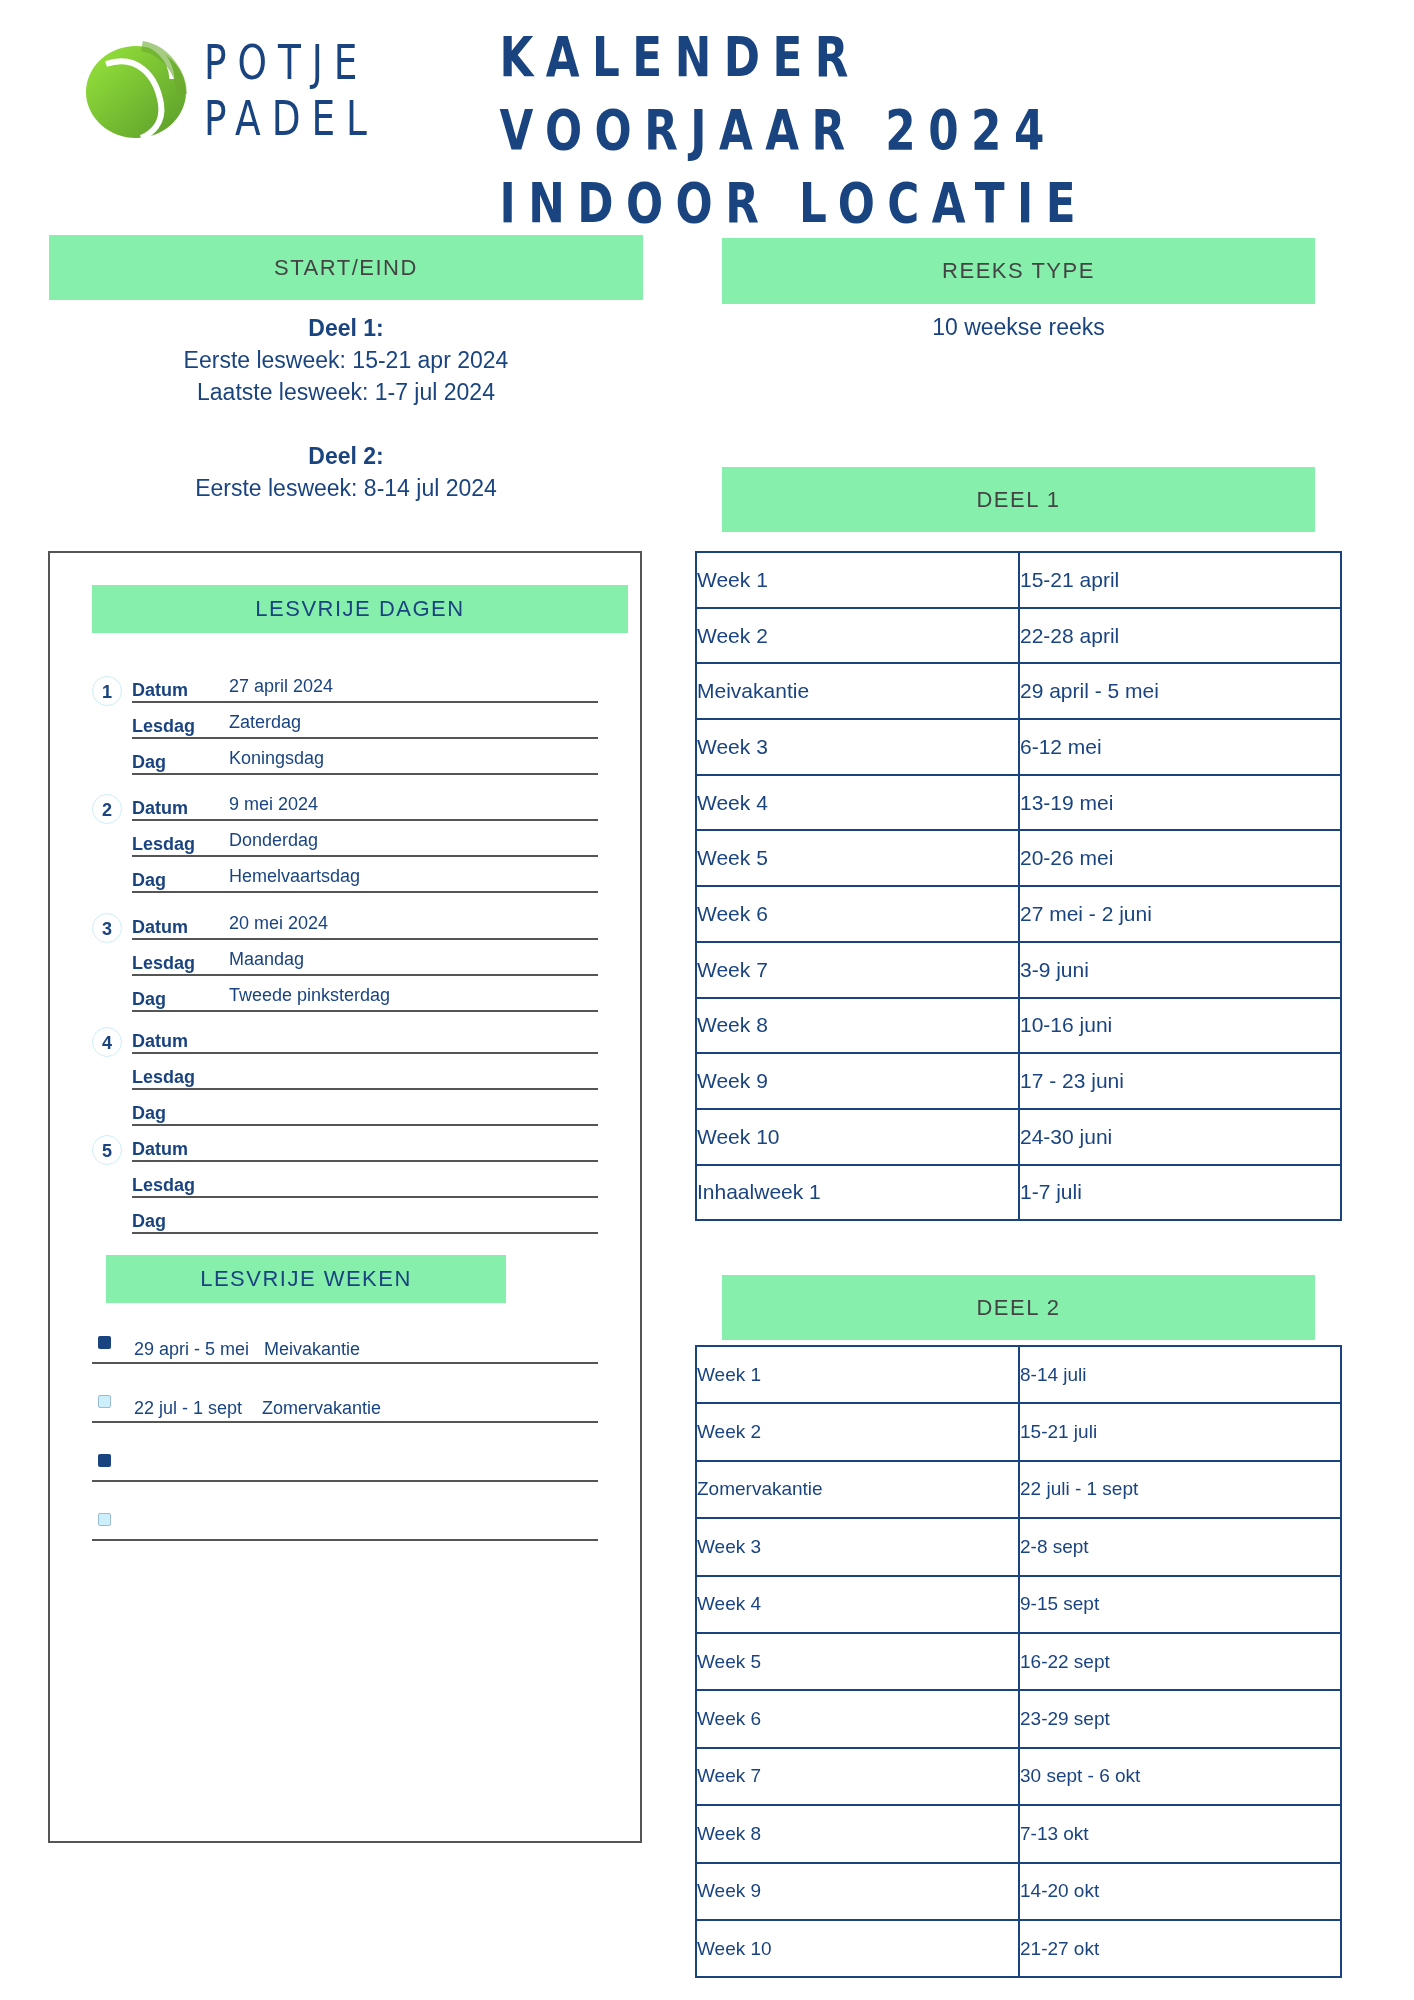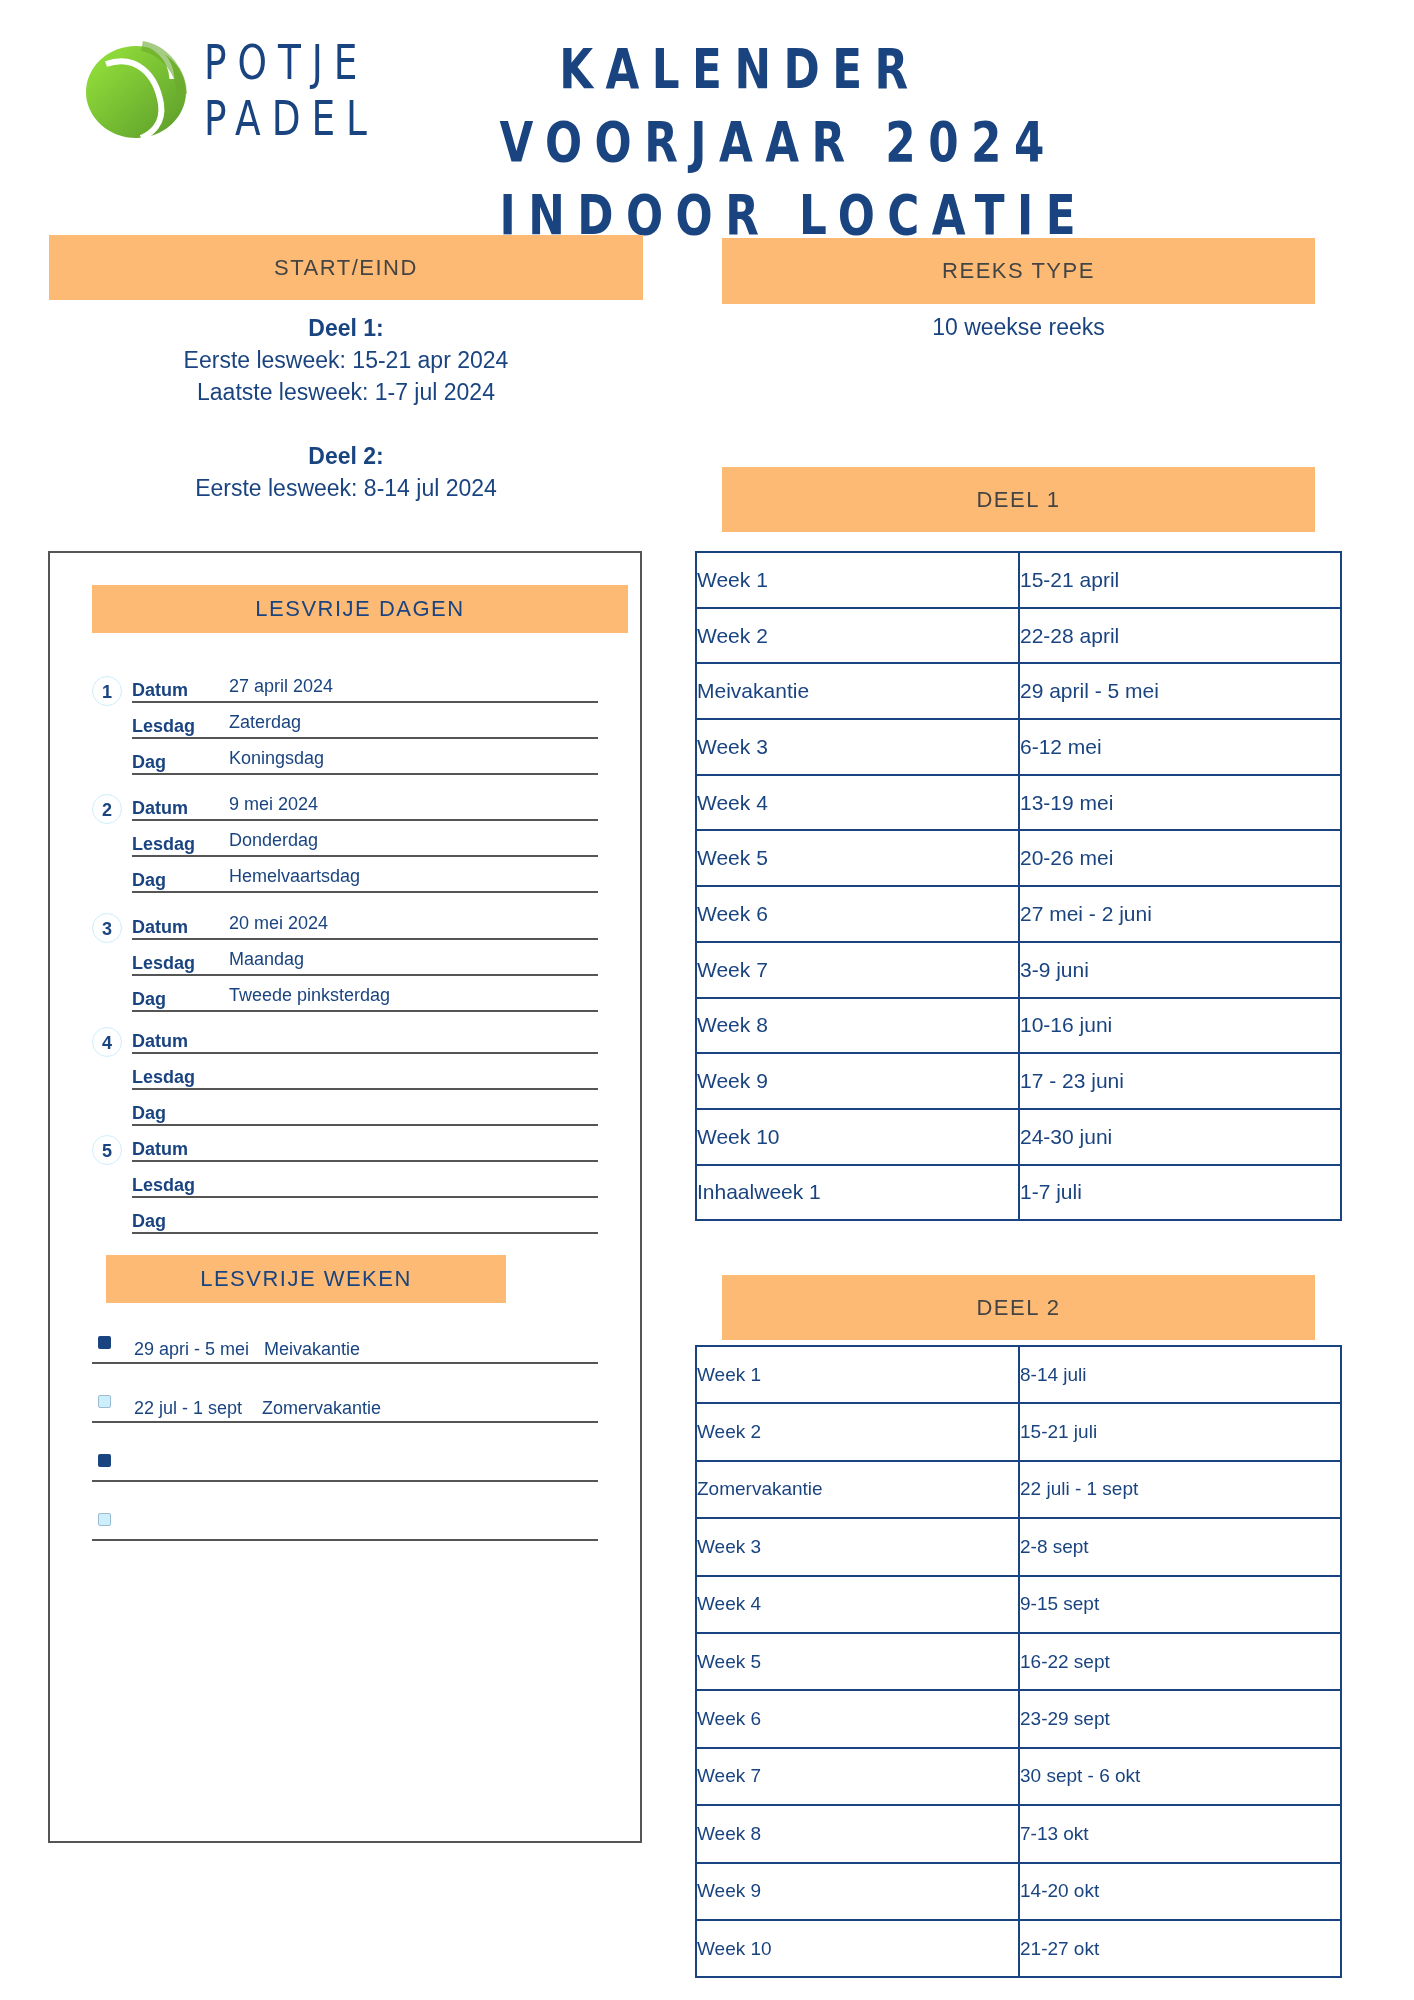--- a/index.html
+++ b/index.html
@@ -3,24 +3,24 @@
 <meta charset="utf-8">
 <style>
   * { box-sizing: border-box; margin: 0; padding: 0; }
   html, body { width: 1414px; height: 2000px; background: #ffffff; overflow: hidden; }
   body { position: relative; font-family: "Liberation Sans", sans-serif; color: #1a4480; }
 
   .logo { position: absolute; left: 86px; top: 34px; width: 290px; height: 110px; }
   .logo svg { position: absolute; left: 0; top: 0; }
   .logo-text { position: absolute; left: 118px; top: 0; font-family: "DejaVu Sans", sans-serif; font-size: 48px; line-height: 56px; letter-spacing: 14px; color: #1a4480; transform: scaleX(0.78); transform-origin: left top; font-weight: normal; }
 
-  .title { position: absolute; left: 440px; width: 540px; top: 32px; text-align: right; }
+  .title { position: absolute; left: 440px; width: 540px; top: 20px; text-align: left; }
   .title div { font-family: "DejaVu Sans", sans-serif; font-weight: bold; font-size: 56px; line-height: 73px; letter-spacing: 16px; color: #1a4480; transform: scaleX(0.78); white-space: nowrap; }
 
-  .hdr-box { position: absolute; background: #fdba74; display: flex; align-items: center; justify-content: center; font-size: 22px; letter-spacing: 1.5px; color: #444; }
+  .hdr-box { position: absolute; background: #86efac; display: flex; align-items: center; justify-content: center; font-size: 22px; letter-spacing: 1.5px; color: #444; }
   .hdr-box.blue { color: #1a4480; }
 
   .startend { position: absolute; left: 49px; width: 594px; top: 312px; text-align: center; font-size: 23px; line-height: 32px; color: #1a4480; }
   .startend .bold { font-weight: bold; }
   .startend .gap { height: 32px; }
 
   .reeks-val { position: absolute; left: 722px; width: 593px; top: 314px; text-align: center; font-size: 23px; color: #1a4480; }
 
   .left-panel { position: absolute; left: 48px; top: 551px; width: 594px; height: 1292px; border: 2px solid #555; }
 

